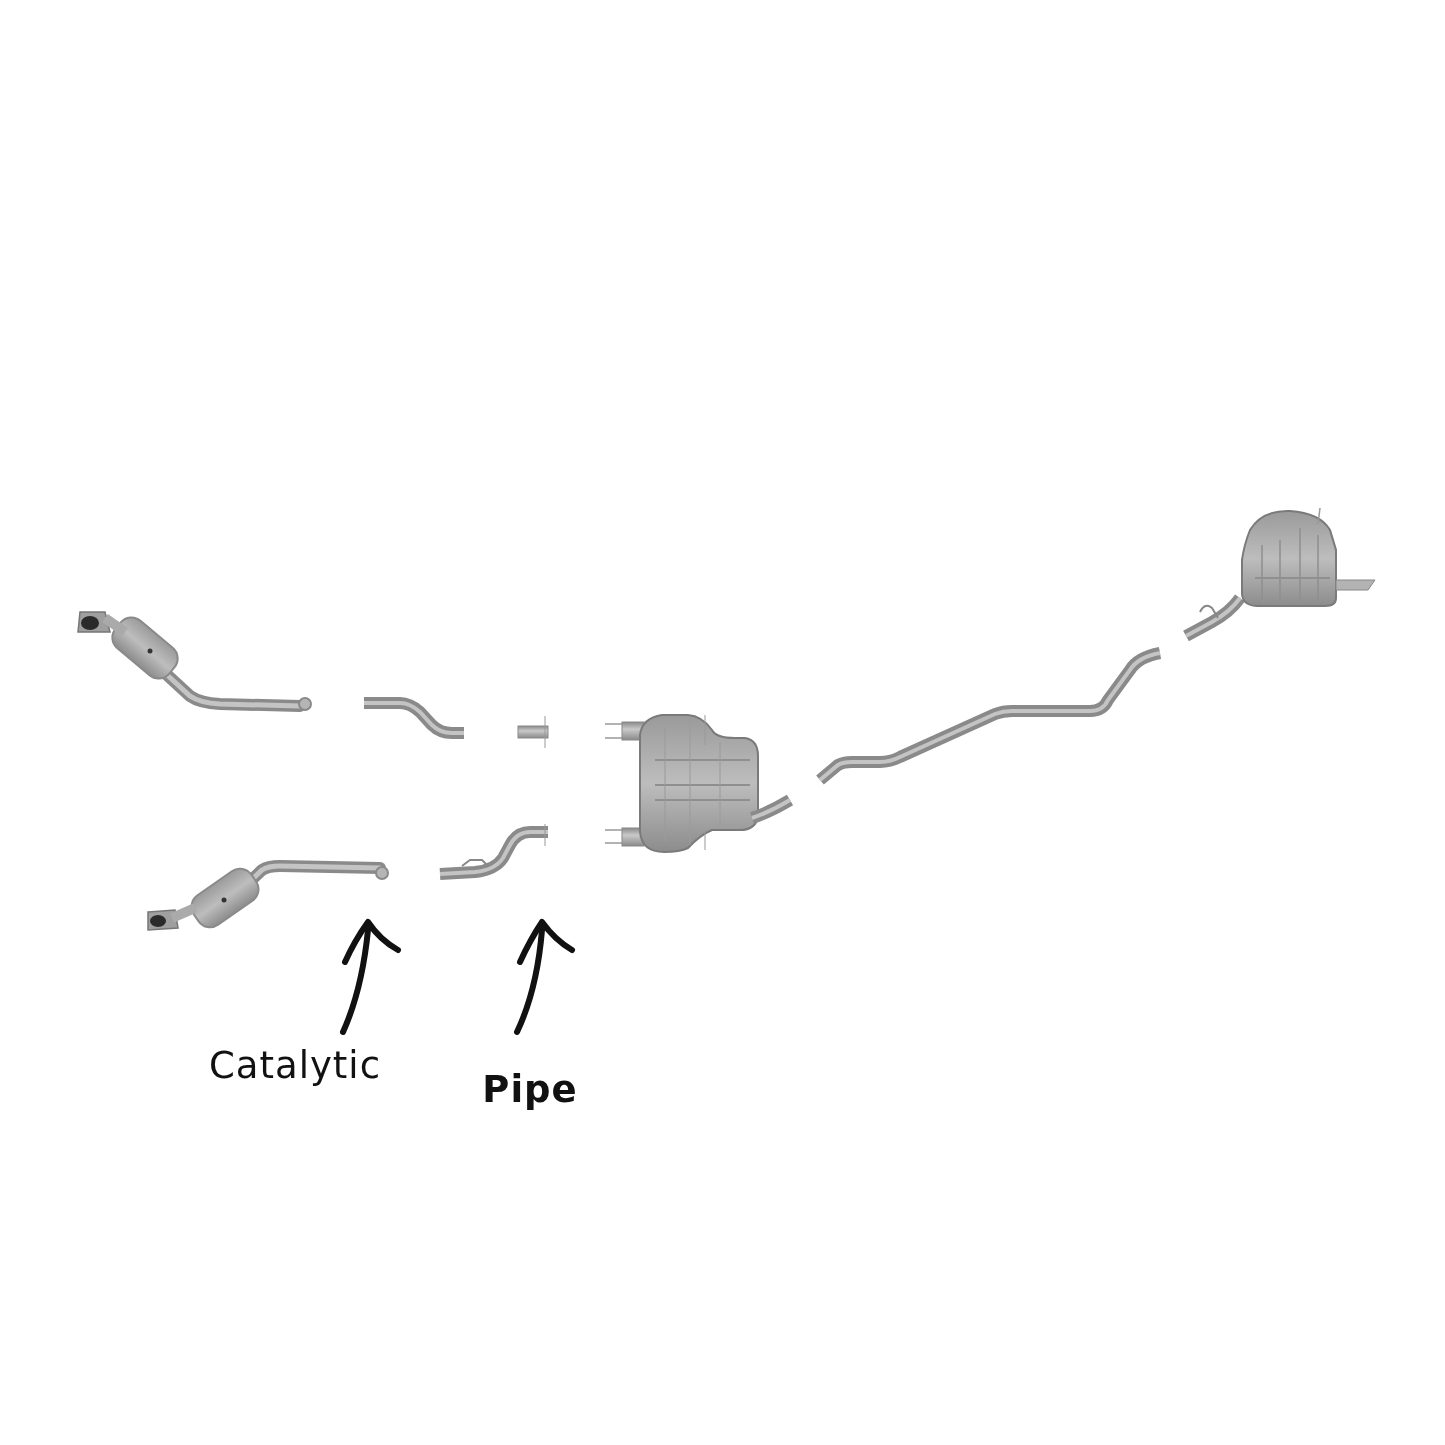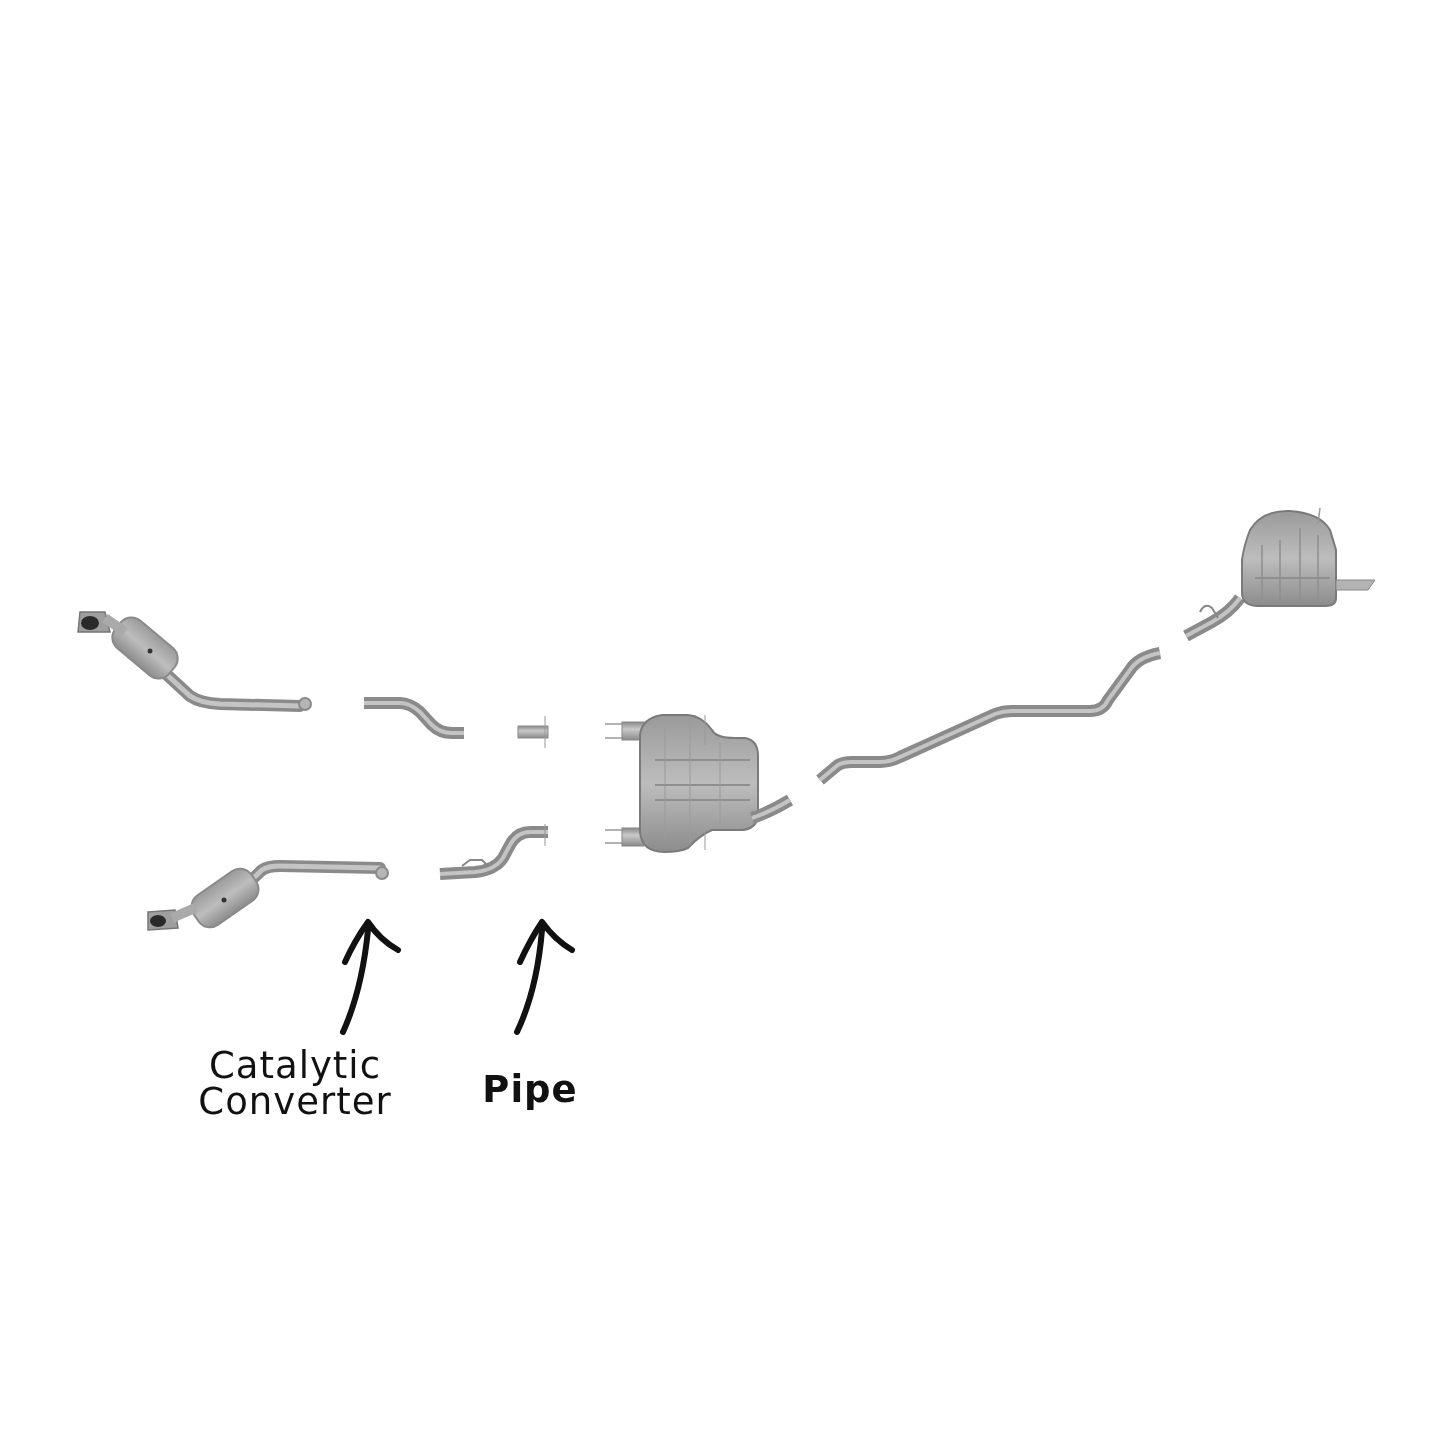--- a/index.html
+++ b/index.html
@@ -103,17 +103,16 @@
     <path d="M345 962 Q355 940 368 922 Q380 940 398 950" fill="none" stroke="#111" stroke-width="6" stroke-linecap="round" stroke-linejoin="round"></path>
   </g>
   <g>
     <path d="M517 1032 Q537 990 542 930" fill="none" stroke="#111" stroke-width="6" stroke-linecap="round"></path>
     <path d="M520 962 Q530 940 542 922 Q555 940 572 950" fill="none" stroke="#111" stroke-width="6" stroke-linecap="round" stroke-linejoin="round"></path>
   </g>
 </svg>
 
 <div id="label-cat" class="label">
   <span>Catalytic</span>
-  <span>Converter</span>
 </div>
 <div id="label-pipe" class="label">
   <span>Pipe</span>
 </div>
 
 </body></html>

